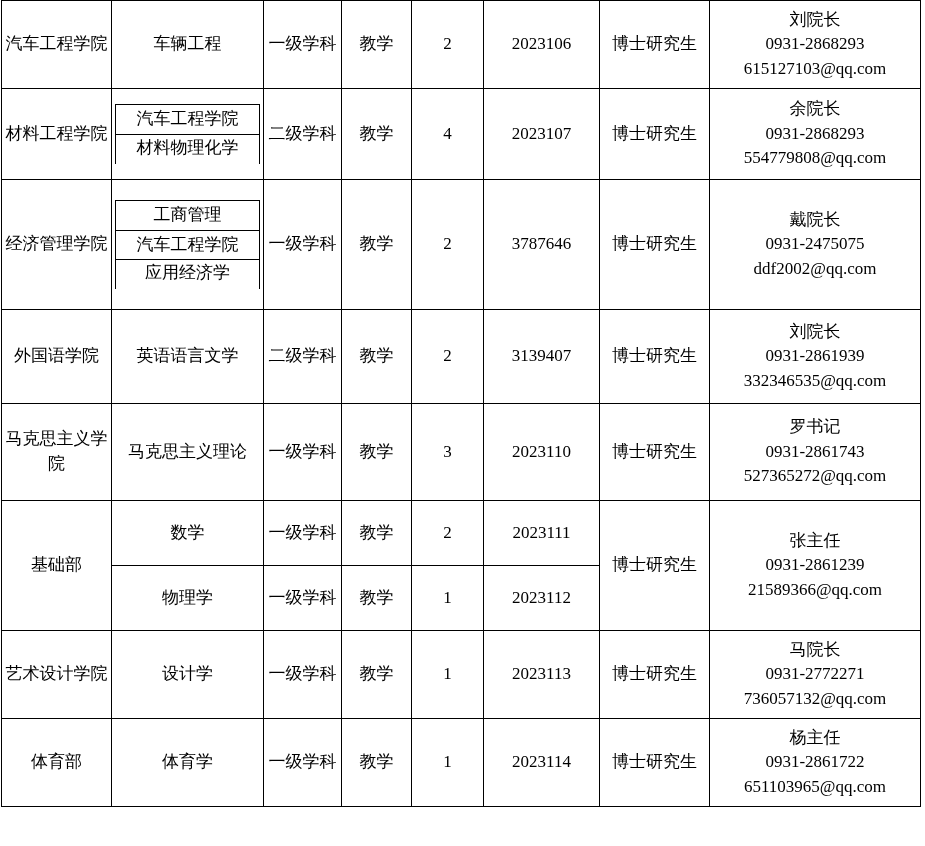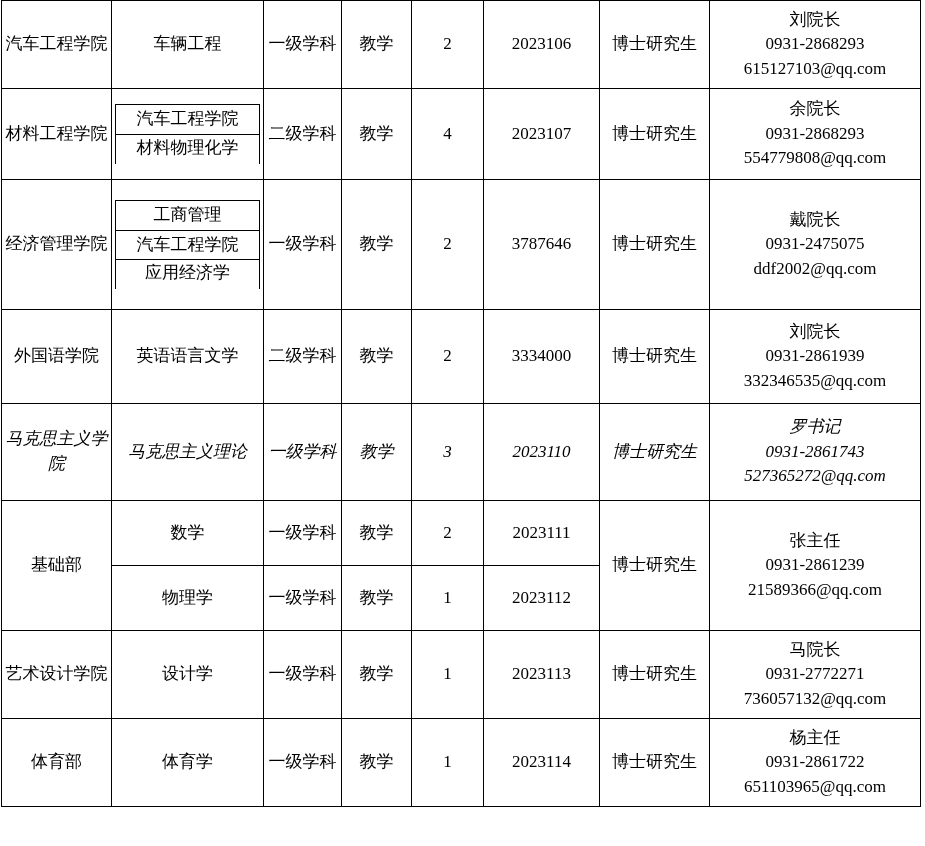--- a/index.html
+++ b/index.html
@@ -172,30 +172,30 @@
       </tr>
 
       <tr style="height:94px;">
         <td>
             <span class="cell-lines">外国语学院</span>
           </td>
         <td><span>英语语言文学</span></td>
         <td><span>二级学科</span></td>
         <td><span>教学</span></td>
         <td><span>2</span></td>
-        <td><span>3334000</span></td>
+        <td><span>3139407</span></td>
         <td><span>博士研究生</span></td>
         <td class="contact">
           <span class="nm">刘院长</span>
           <span class="tel">0931-2861939</span>
           <span class="mail">332346535@qq.com</span>
         </td>
       </tr>
 
-      <tr style="height:97px;font-style:italic;">
+      <tr style="height:97px;">
         <td>
             <span class="cell-lines">马克思主义学院</span>
           </td>
         <td><span>马克思主义理论</span></td>
         <td><span>一级学科</span></td>
         <td><span>教学</span></td>
         <td><span>3</span></td>
         <td><span>2023110</span></td>
         <td><span>博士研究生</span></td>
         <td class="contact">

